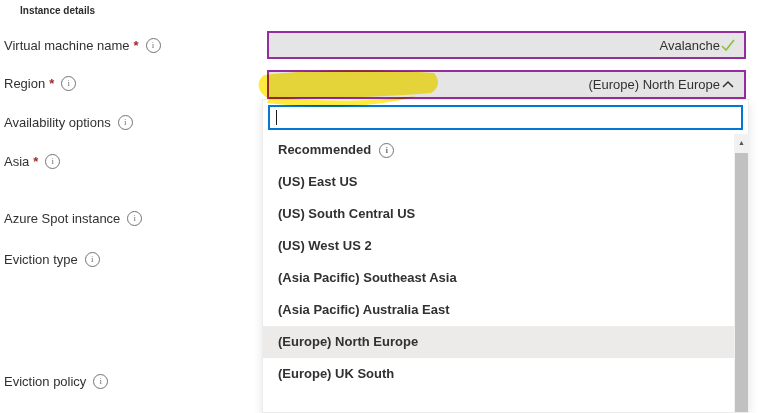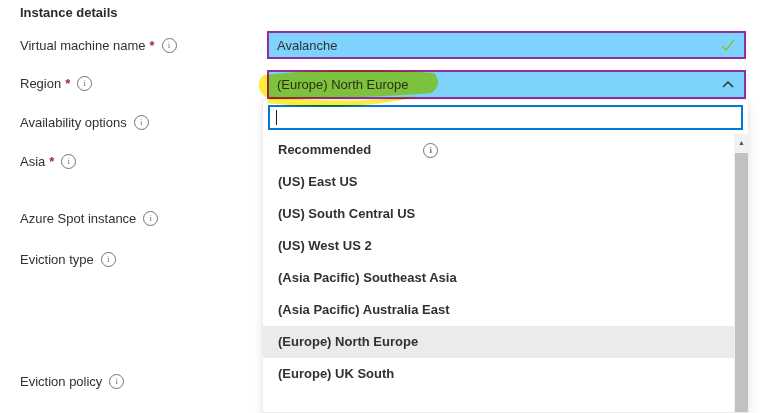--- a/index.html
+++ b/index.html
@@ -3,32 +3,32 @@
 <meta charset="utf-8">
 <style>
   html,body{margin:0;padding:0;}
   body{
     width:769px;height:413px;overflow:hidden;position:relative;
     background:#ffffff;color:#323130;
     font-family:"Liberation Sans", sans-serif;font-size:13px;
   }
   .abs{position:absolute;}
   
-  .heading{left:20px;top:5px;font-weight:bold;font-size:13px;color:#2b2b2b;}
-  .label-row{left:20px;display:flex;align-items:center;color:#323130;white-space:nowrap;}
+  .heading{left:20px;top:5px;font-weight:bold;font-size:10px;color:#2b2b2b;}
+  .label-row{left:4px;display:flex;align-items:center;color:#323130;white-space:nowrap;}
   .req{color:#a4262c;margin-left:4px;font-weight:bold;}
   .info-icon{
     width:13px;height:13px;border:1px solid #737373;border-radius:50%;
     color:#737373;font-size:9px;line-height:12px;text-align:center;
     display:inline-block;margin-left:7px;font-family:"Liberation Serif",serif;
   }
   
   .field{
-    box-sizing:border-box;background:#7dd3fc;border:2px solid #962d9e;
-    display:flex;align-items:center;padding:6px 8px;color:#323130;
+    box-sizing:border-box;background:#e5e5e5;border:2px solid #962d9e;
+    display:flex;align-items:center;padding:6px 8px;color:#323130;text-align:right;
   }
   .vm-field{left:267px;top:31px;width:479px;height:28px;}
   .region-field{left:267px;top:70px;width:479px;height:29px;cursor:pointer;}
   .field .grow{flex:1;}
   .check-icon svg,.chev-icon svg{display:block;}
   
   .hl{left:252px;top:67px;mix-blend-mode:multiply;pointer-events:none;z-index:6;}
   
   .flyout{
     left:262px;top:99px;width:487px;height:314px;background:#fff;
@@ -44,21 +44,21 @@
     font-family:"Liberation Sans",sans-serif;font-size:13px;padding:0 6px;box-sizing:border-box;
   }
   .caret{position:absolute;left:6px;top:3px;width:1px;height:15px;background:#1a1a1a;}
   .list{position:absolute;left:0;top:34px;right:0;bottom:0;overflow:hidden;}
   .option,.group-header{
     height:32px;line-height:32px;padding-left:15px;width:471px;
     box-sizing:border-box;color:#323130;white-space:nowrap;font-weight:bold;
   }
   .option{cursor:pointer;}
   .option.selected{background:#edebe9;}
-  .group-header{font-weight:600;display:flex;align-items:center;gap:44px;}
+  .group-header{font-weight:600;display:flex;align-items:center;}
   .group-header .info-icon{margin-left:8px;}
   
   .scrollbar{position:absolute;left:471px;top:34px;width:15px;bottom:0;background:#f1f1f1;}
   .scroll-btn{height:18px;background:#f1f1f1;color:#555;font-size:7px;text-align:center;line-height:18px;cursor:pointer;}
   .scroll-thumb{position:absolute;left:1px;top:19px;width:13px;bottom:0;background:#c1c1c1;}
 </style>
 </head>
 <body>
 
 <div class="abs heading">Instance details</div>

